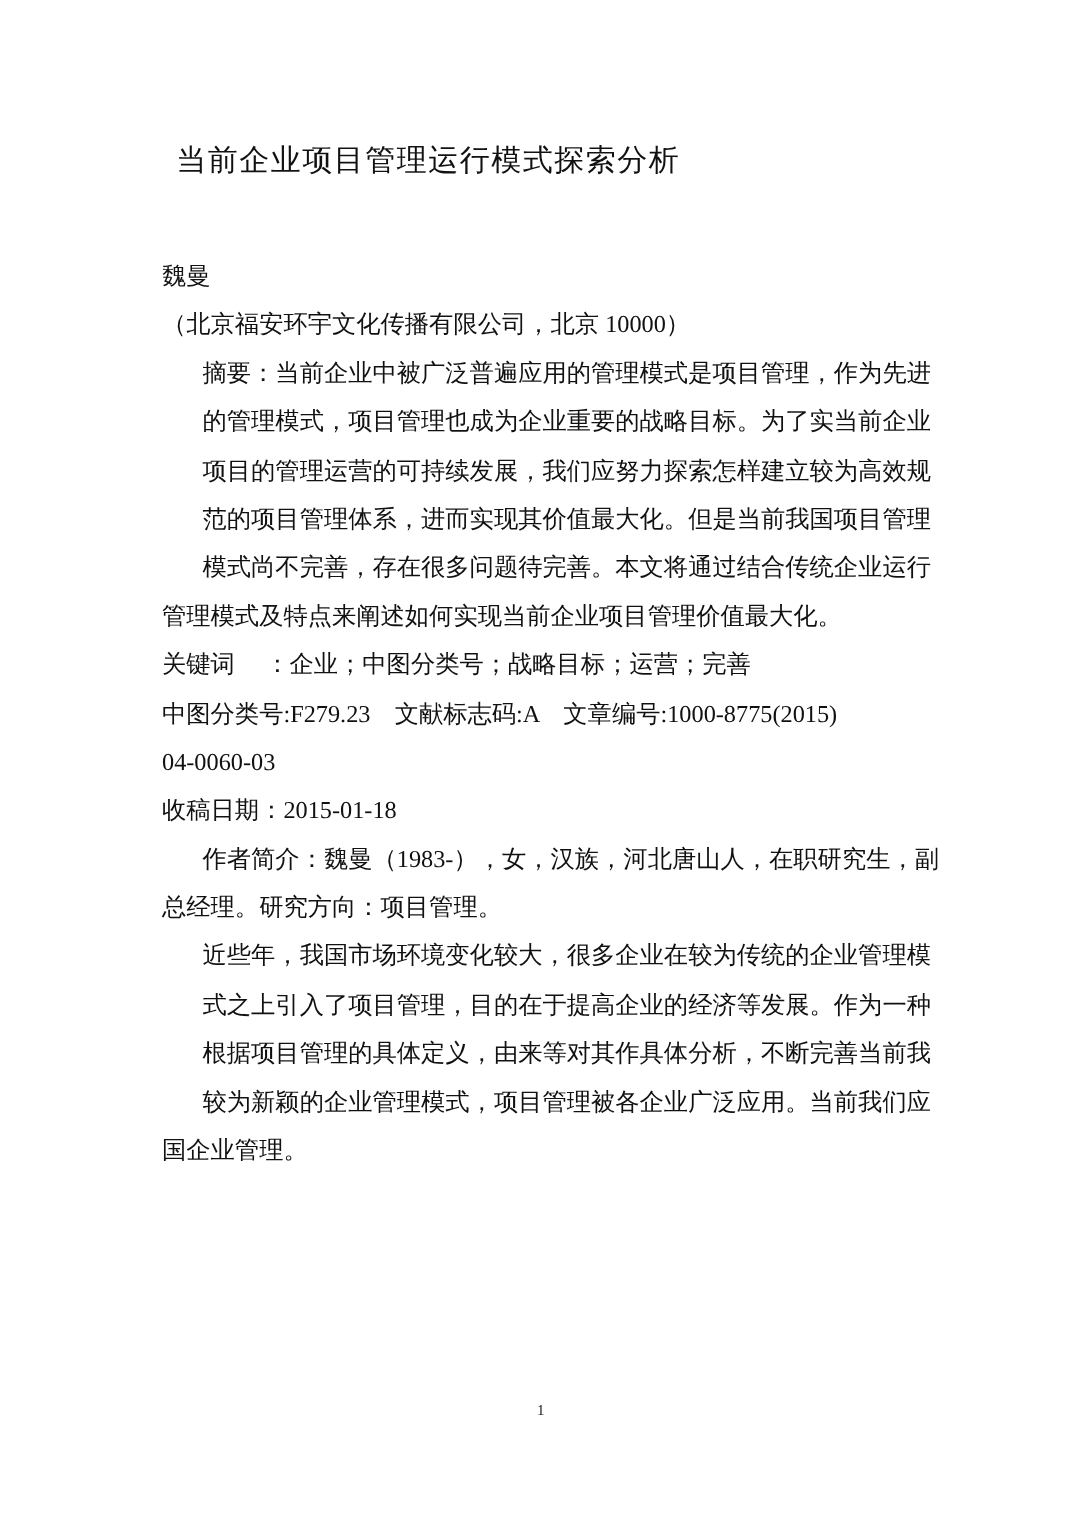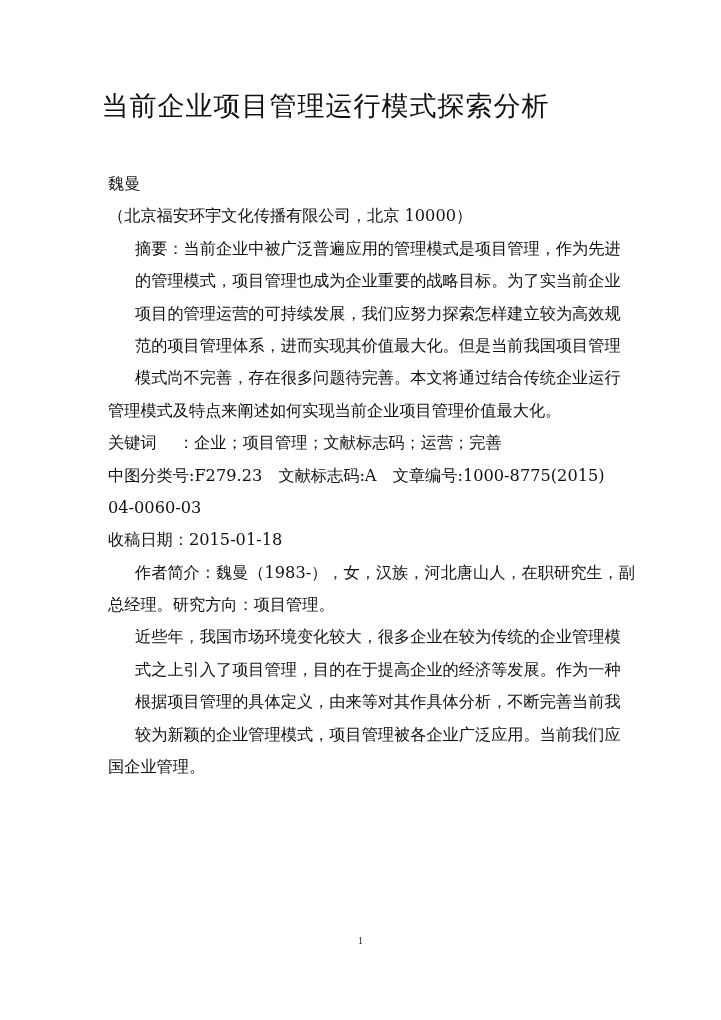--- a/index.html
+++ b/index.html
@@ -1,21 +1,21 @@
 <!DOCTYPE html>
 <html><head>
 <meta charset="utf-8">
 <style>
   html, body { margin: 0; padding: 0; background: #ffffff; }
   body { width: 721px; height: 1020px; position: relative; overflow: hidden;
          font-family: "DejaVu Serif", "Liberation Serif", serif; color: #111; }
   .page { position: absolute; left: 0; top: 0; width: 721px; height: 1020px; background: #fff; }
   .title { position: absolute; left: 0; width: 571px; top: 86px; text-align: center;
-           font-size: 27px; letter-spacing: 1px; line-height: 40px; color: #111; padding-left: 40px; }
-  .body { position: absolute; left: 108px; width: 506px; top: 168px; }
+           font-size: 20px; letter-spacing: 1px; line-height: 40px; color: #111; }
+  .body { position: absolute; left: 108px; width: 506px; top: 168px; font-family: Liberation Serif, serif; }
   .line { font-size: 16.2px; line-height: 32.4px; height: 32.4px; white-space: nowrap; overflow: visible; }
   .justify { text-align: justify; text-align-last: justify; margin-left: 27px; }
   .pagenum { position: absolute; left: 0; width: 721px; top: 935px; text-align: center;
              font-size: 10px; color: #222; font-family: "Liberation Serif", serif; }
 </style>
 </head>
 <body>
 
 <div class="page">
   <div class="title">当前企业项目管理运行模式探索分析</div>
@@ -26,21 +26,21 @@
 
     <div>
       <div class="line justify">摘要：当前企业中被广泛普遍应用的管理模式是项目管理，作为先进</div>
       <div class="line justify">的管理模式，项目管理也成为企业重要的战略目标。为了实当前企业</div>
       <div class="line justify">项目的管理运营的可持续发展，我们应努力探索怎样建立较为高效规</div>
       <div class="line justify">范的项目管理体系，进而实现其价值最大化。但是当前我国项目管理</div>
       <div class="line justify">模式尚不完善，存在很多问题待完善。本文将通过结合传统企业运行</div>
       <div class="line">管理模式及特点来阐述如何实现当前企业项目管理价值最大化。</div>
     </div>
 
-    <div class="line">关键词　 ：企业；项目管理；文献标志码；运营；完善</div>
+    <div class="line">关键词　 ：企业；中图分类号；战略目标；运营；完善</div>
 
     <div>
       <div class="line">中图分类号:F279.23　文献标志码:A　文章编号:1000-8775(2015)</div>
       <div class="line">04-0060-03</div>
     </div>
 
     <div class="line">收稿日期：2015-01-18</div>
 
     <div>
       <div class="line justify">作者简介：魏曼（1983-），女，汉族，河北唐山人，在职研究生，副</div>

